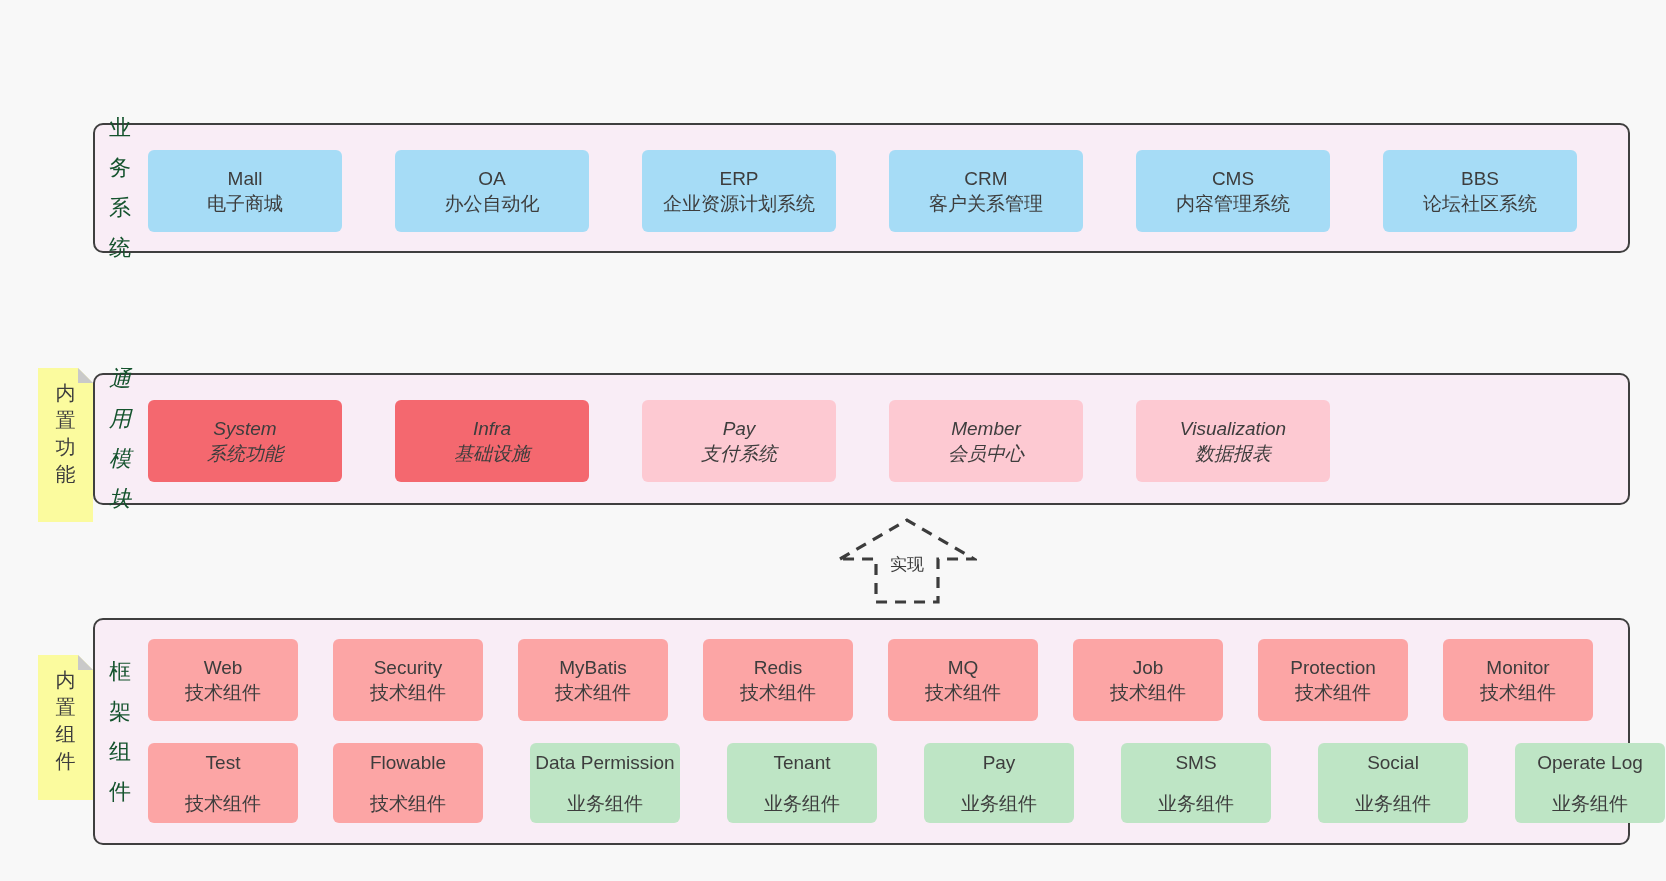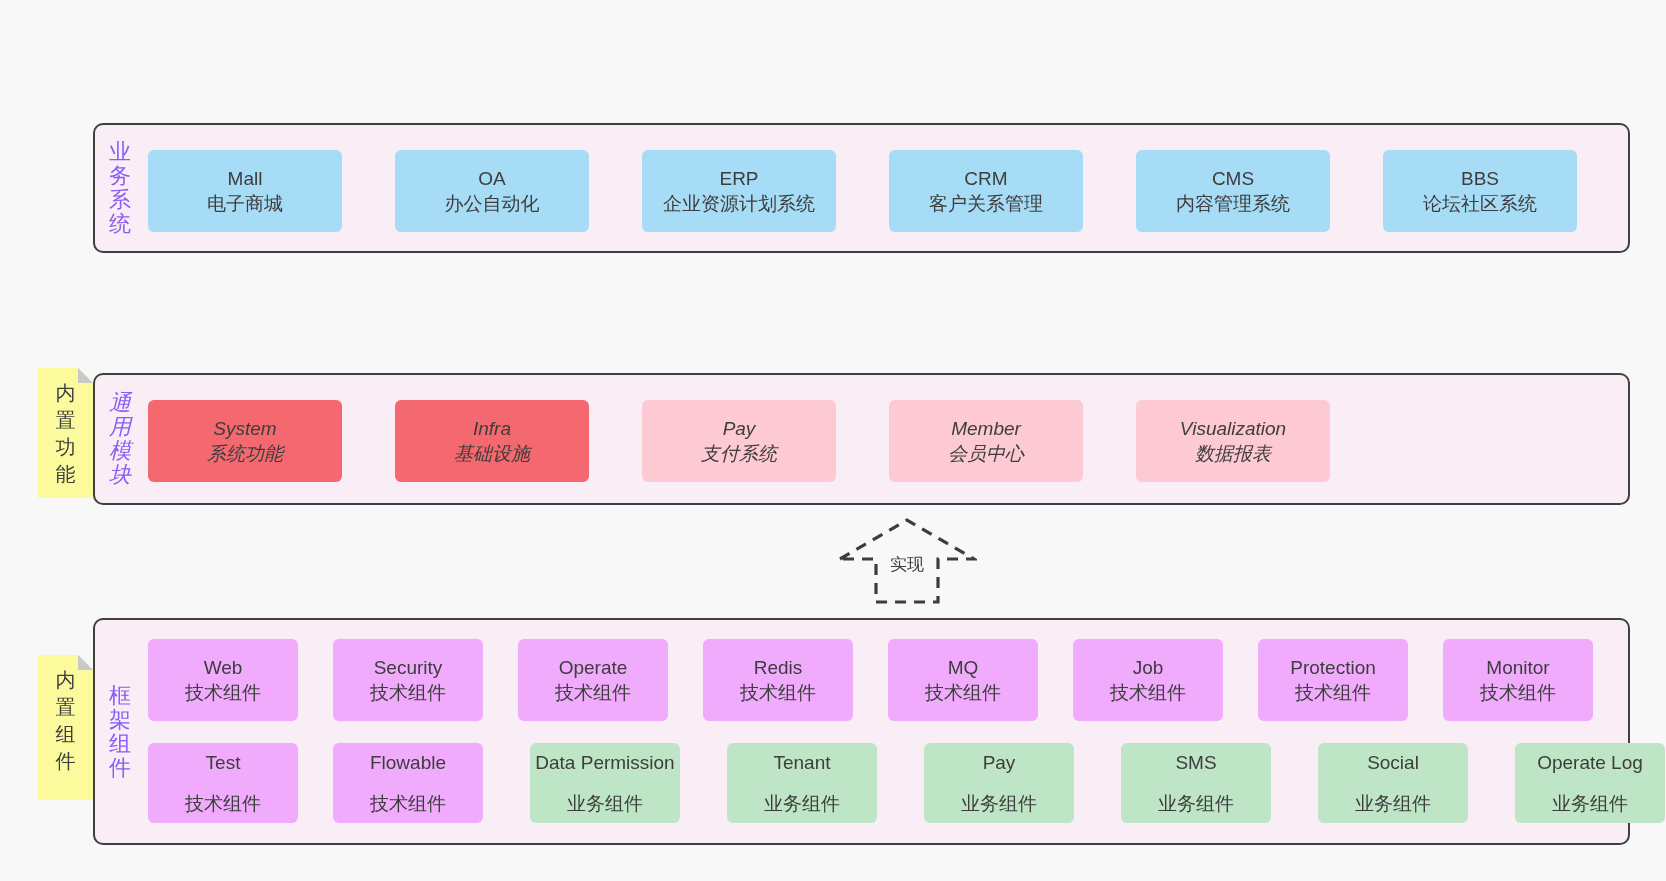--- a/index.html
+++ b/index.html
@@ -4,43 +4,43 @@
 <style>
   html,body{margin:0;padding:0;background:#f8f8f8;font-family:"Liberation Sans",sans-serif;}
   #canvas{position:relative;width:1666px;height:881px;background:#f8f8f8;overflow:hidden;color:#3d3d3d;}
 
   .panel{position:absolute;left:93px;width:1537px;background:#f9edf6;border:2px solid #3f3f3f;border-radius:10px;box-sizing:border-box;z-index:2;}
   .panel-business{top:123px;height:130px;}
   .panel-modules{top:373px;height:132px;font-style:italic;}
   .panel-framework{top:618px;height:227px;}
 
   .side-label{position:absolute;left:9px;top:50%;transform:translateY(-50%);width:32px;
-    font-size:22px;line-height:24px;text-align:center;word-break:break-all;color:#8b5cf6;}
+    font-size:22px;line-height:40px;text-align:center;word-break:break-all;color:#14532d;}
 
   .row{position:absolute;left:53px;display:flex;}
   .row-6{gap:53px;top:25px;}
   .row-8{gap:35px;}
   .fw-row1{top:19px;}
   .fw-row2{top:123px;}
 
   .box{border-radius:6px;display:flex;flex-direction:column;align-items:center;justify-content:center;
     text-align:center;box-sizing:border-box;padding:2px 4px;}
   .box-6{width:194px;height:82px;}
   .box-8{width:150px;height:82px;}
   .fw-row2 .box-8{height:80px;gap:16px;}
   .box .en,.box .cn{display:block;font-size:19px;line-height:25px;}
 
   .blue{background:#a6dcf6;}
   .red{background:#f4686f;}
   .pink{background:#fdc9d2;}
-  .green-dark{background:#f0abfc;}
+  .green-dark{background:#fca5a5;}
   .green-light{background:#bee5c5;margin-left:12px;}
 
   .note{position:absolute;left:38px;width:55px;background:#fbfb9e;z-index:1;}
-  .note-modules{top:368px;height:130px;}
+  .note-modules{top:368px;height:154px;}
   .note-framework{top:655px;height:145px;}
   .note::before{content:"";position:absolute;top:0;right:0;width:15px;height:15px;
     background:#f8f8f8;clip-path:polygon(0 0,100% 0,100% 100%);}
   .note::after{content:"";position:absolute;top:0;right:0;width:15px;height:15px;
     background:#c9c9c9;clip-path:polygon(0 0,0 100%,100% 100%);}
   .note-text{width:22px;margin:12px auto 0;font-size:20px;line-height:27px;text-align:center;word-break:break-all;color:#3d3d3d;}
 
   .arrow{position:absolute;width:140px;height:88px;z-index:1;}
   .arrow-build{left:798px;top:272px;}
   .arrow-implement{left:837px;top:517px;}
@@ -129,21 +129,21 @@
     <div class="row row-8 fw-row1">
       <div class="box box-8 green-dark">
         <span class="en">Web</span>
         <span class="cn">技术组件</span>
       </div>
       <div class="box box-8 green-dark">
         <span class="en">Security</span>
         <span class="cn">技术组件</span>
       </div>
       <div class="box box-8 green-dark">
-        <span class="en">Operate</span>
+        <span class="en">MyBatis</span>
         <span class="cn">技术组件</span>
       </div>
       <div class="box box-8 green-dark">
         <span class="en">Redis</span>
         <span class="cn">技术组件</span>
       </div>
       <div class="box box-8 green-dark">
         <span class="en">MQ</span>
         <span class="cn">技术组件</span>
       </div>

